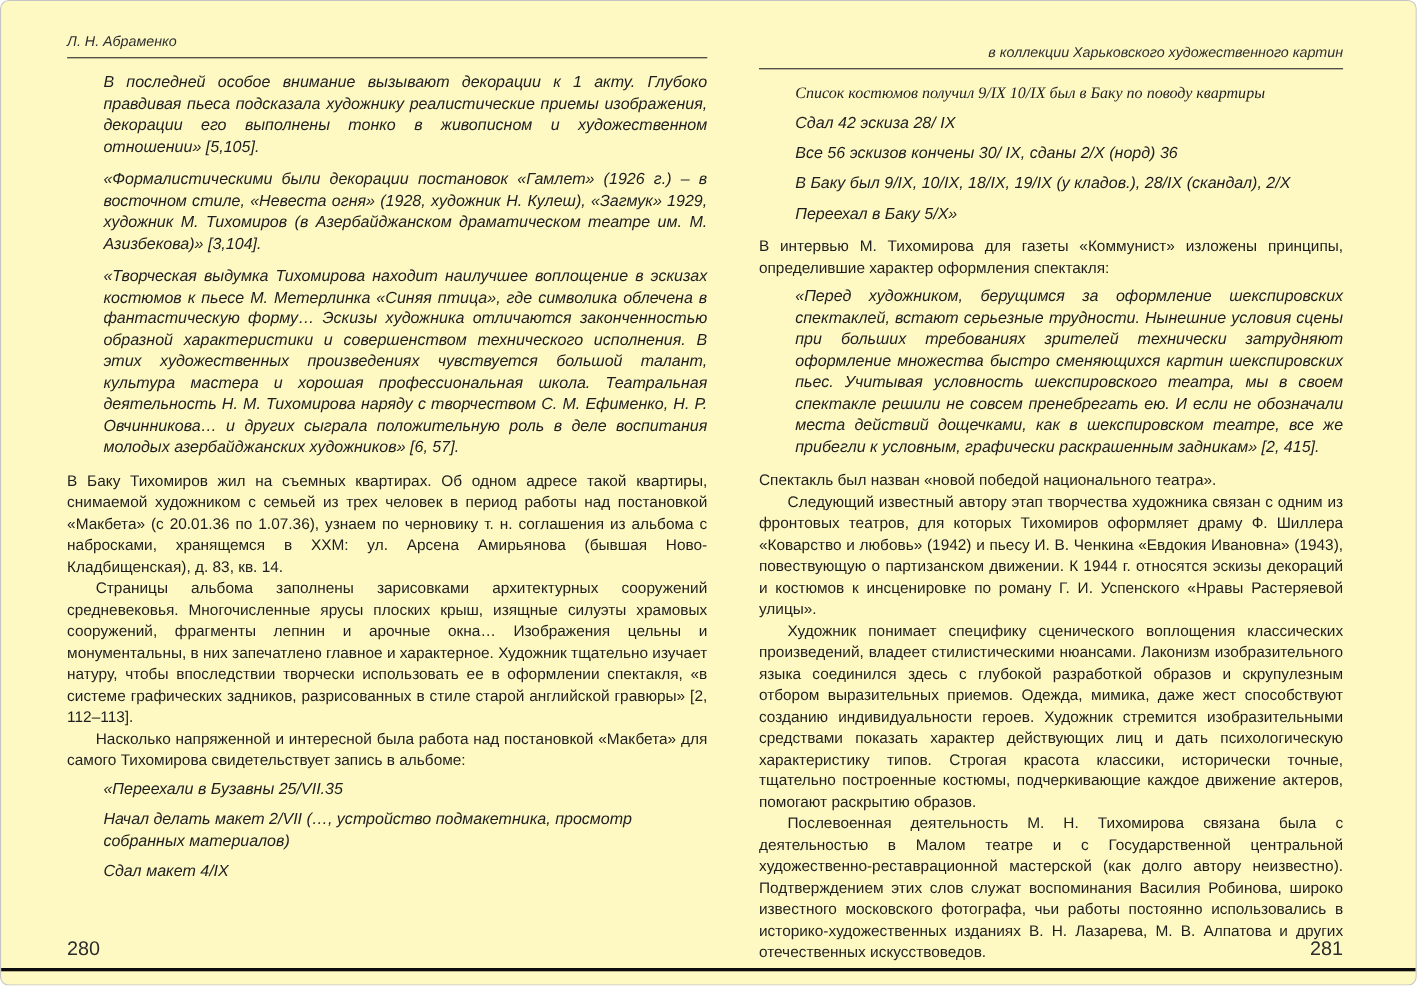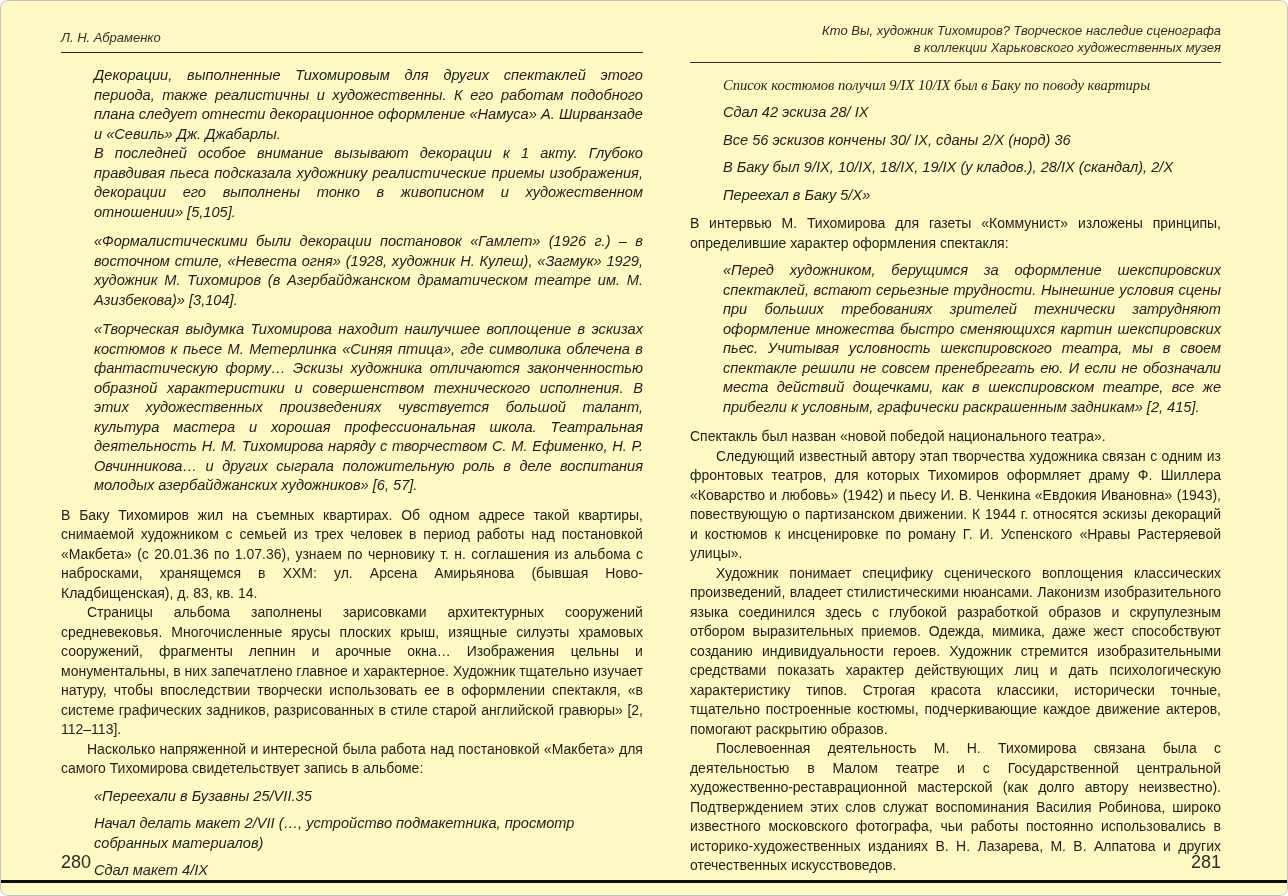--- a/index.html
+++ b/index.html
@@ -97,38 +97,37 @@
 <body>
 
 <div class="sheet">
   <div class="spread">
 
     <div class="page page-left">
       <div class="running-head left">
         <span>Л. Н. Абраменко</span>
       </div>
       <div class="content">
-        <p class="quote">Декорации, выполненные Тихомировым для других спектаклей этого периода, также реалистичны и художественны. К его работам подобного плана следует отнести декорационное оформление «Намуса» А. Ширванзаде и «Севиль» Дж. Джабарлы.</p>
         <p class="quote gap-after">В последней особое внимание вызывают декорации к 1 акту. Глубоко правдивая пьеса подсказала художнику реалистические приемы изображения, декорации его выполнены тонко в живописном и художественном отношении» [5,105].</p>
         <p class="quote gap-after">«Формалистическими были декорации постановок «Гамлет» (1926 г.) – в восточном стиле, «Невеста огня» (1928, художник Н. Кулеш), «Загмук» 1929, художник М. Тихомиров (в Азербайджанском драматическом театре им. М. Азизбекова)» [3,104].</p>
         <p class="quote gap-after">«Творческая выдумка Тихомирова находит наилучшее воплощение в эскизах костюмов к пьесе М. Метерлинка «Синяя птица», где символика облечена в фантастическую форму… Эскизы художника отличаются законченностью образной характеристики и совершенством технического исполнения. В этих художественных произведениях чувствуется большой талант, культура мастера и хорошая профессиональная школа. Театральная деятельность Н. М. Тихомирова наряду с творчеством С. М. Ефименко, Н. Р. Овчинникова… и других сыграла положительную роль в деле воспитания молодых азербайджанских художников» [6, 57].</p>
         <p class="body-par">В Баку Тихомиров жил на съемных квартирах. Об одном адресе такой квартиры, снимаемой художником с семьей из трех человек в период работы над постановкой «Макбета» (с 20.01.36 по 1.07.36), узнаем по черновику т. н. соглашения из альбома с набросками, хранящемся в ХХМ: ул. Арсена Амирьянова (бывшая Ново-Кладбищенская), д. 83, кв. 14.</p>
         <p class="body-par indent">Страницы альбома заполнены зарисовками архитектурных сооружений средневековья. Многочисленные ярусы плоских крыш, изящные силуэты храмовых сооружений, фрагменты лепнин и арочные окна… Изображения цельны и монументальны, в них запечатлено главное и характерное. Художник тщательно изучает натуру, чтобы впоследствии творчески использовать ее в оформлении спектакля, «в системе графических задников, разрисованных в стиле старой английской гравюры» [2, 112–113].</p>
         <p class="body-par indent">Насколько напряженной и интересной была работа над постановкой «Макбета» для самого Тихомирова свидетельствует запись в альбоме:</p>
         <p class="qline">«Переехали в Бузавны 25/VII.35</p>
         <p class="qline">Начал делать макет 2/VII (…, устройство подмакетника, просмотр собранных материалов)</p>
         <p class="qline">Сдал макет 4/IX</p>
       </div>
     </div>
 
     <div class="page page-right">
       <div class="running-head right">
         <span>
-          <span>Кто Вы, художник Тихомиров? Творческое наследие сценографа</span><br>
-          <span>в коллекции Харьковского художественных музея</span>
+          <br>
+          <span>в коллекции Харьковского художественного картин</span>
         </span>
       </div>
       <div class="content">
         <p class="qline" style="margin-top:0;font-family:Liberation Serif, serif;">Список костюмов получил 9/IX 10/IX был в Баку по поводу квартиры</p>
         <p class="qline">Сдал 42 эскиза 28/ IX</p>
         <p class="qline">Все 56 эскизов кончены 30/ IX, сданы 2/Х (норд) 36</p>
         <p class="qline">В Баку был 9/IX, 10/IX, 18/IX, 19/IX (у кладов.), 28/IX (скандал), 2/Х</p>
         <p class="qline" style="margin-bottom:9px;">Переехал в Баку 5/Х»</p>
         <p class="body-par">В интервью М. Тихомирова для газеты «Коммунист» изложены принципы, определившие характер оформления спектакля:</p>
         <p class="quote gap-after" style="margin-top:8px;">«Перед художником, берущимся за оформление шекспировских спектаклей, встают серьезные трудности. Нынешние условия сцены при больших требованиях зрителей технически затрудняют оформление множества быстро сменяющихся картин шекспировских пьес. Учитывая условность шекспировского театра, мы в своем спектакле решили не совсем пренебрегать ею. И если не обозначали места действий дощечками, как в шекспировском театре, все же прибегли к условным, графически раскрашенным задникам» [2, 415].</p>

